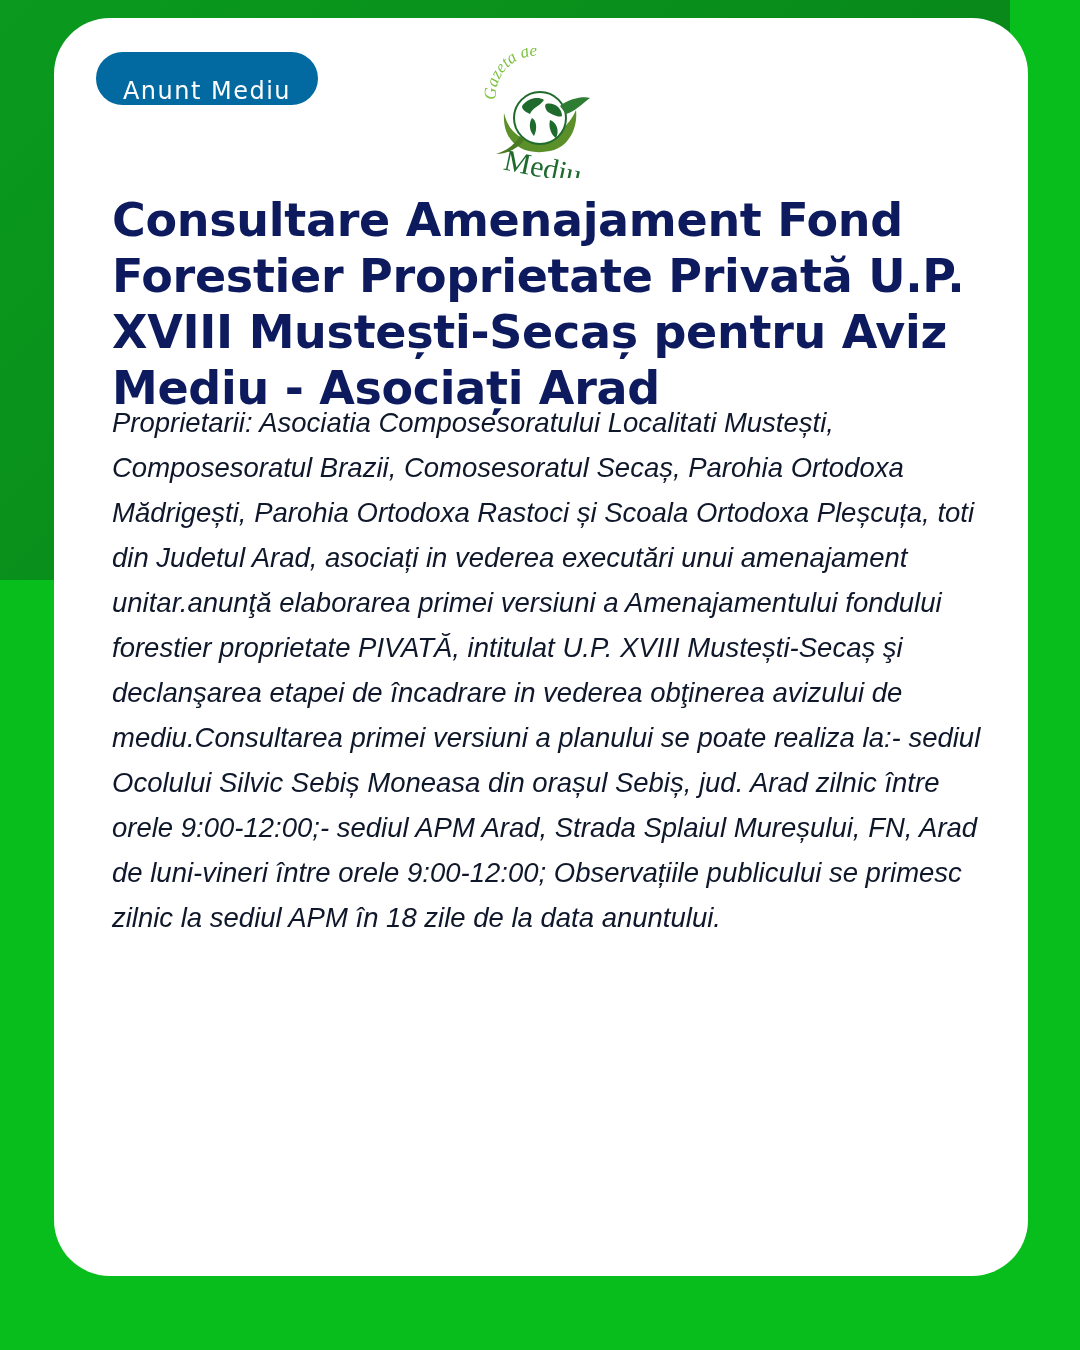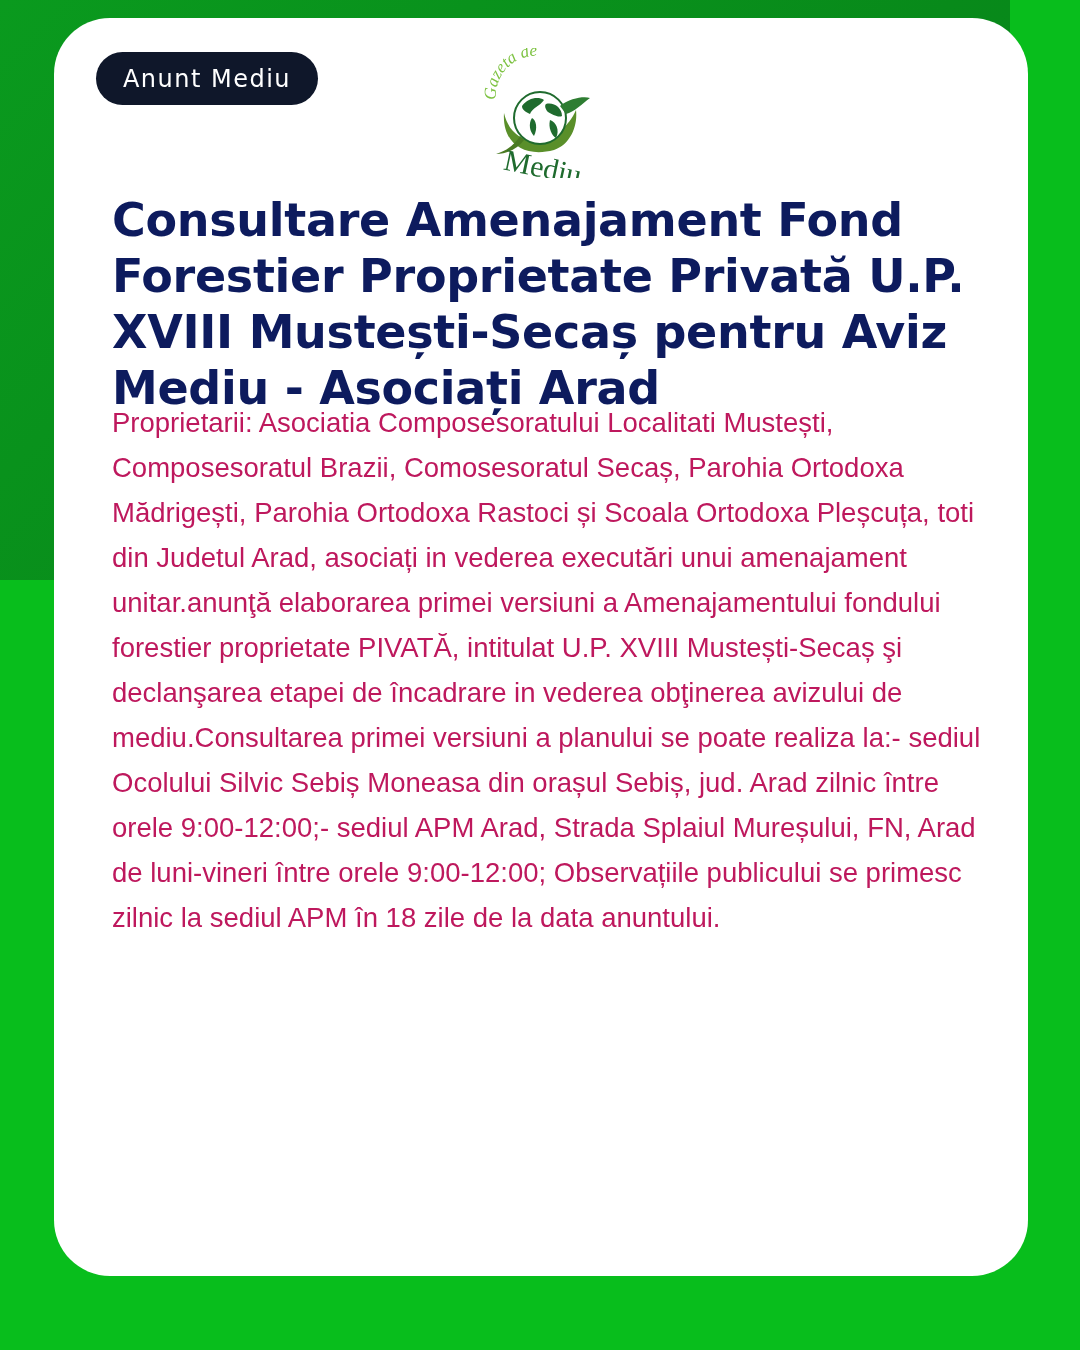--- a/index.html
+++ b/index.html
@@ -11,36 +11,36 @@
     .bg-dark {
       position: absolute; left: 0; top: 0; width: 1010px; height: 580px;
       background: linear-gradient(135deg, #0a9a1e 0%, #088a1a 60%, #07801a 100%);
     }
     .card {
       position: absolute; left: 54px; top: 18px; width: 974px; height: 1258px;
       background: #ffffff; border-radius: 56px;
     }
     .badge {
       position: absolute; left: 42px; top: 34px; width: 222px; height: 53px;
-      border-radius: 27px; background: #0f172a; color: #fff;
-      display: flex; align-items: center; justify-content: center;
+      border-radius: 27px; background: #0369a1; color: #fff;
+      display: flex; align-items: flex-end; justify-content: center;
       font-size: 24px; letter-spacing: 1.5px;
       font-family: "DejaVu Sans", sans-serif;
     }
     .logo { position: absolute; left: 420px; top: 30px; width: 120px; height: 130px; }
     .title {
       position: absolute; left: 58px; top: 174px; width: 880px;
       color: #0d1b5e; font-weight: bold; font-size: 46px; line-height: 56px;
       font-family: "DejaVu Sans", sans-serif; letter-spacing: -0.3px;
       margin: 0;
     }
     .body-text {
       position: absolute; left: 58px; top: 382px; width: 880px;
-      color: #be185d; font-size: 27.5px; line-height: 45px;
-      font-family: "Liberation Sans", sans-serif; margin: 0;
+      color: #0f172a; font-size: 27.5px; line-height: 45px;
+      font-family: "Liberation Sans", sans-serif; margin: 0; font-style: italic;
     }
   </style>
 </head>
 <body>
 
 <div class="bg-dark"></div>
 
 <div class="card">
   <div class="badge">
     <span>Anunt Mediu</span>

